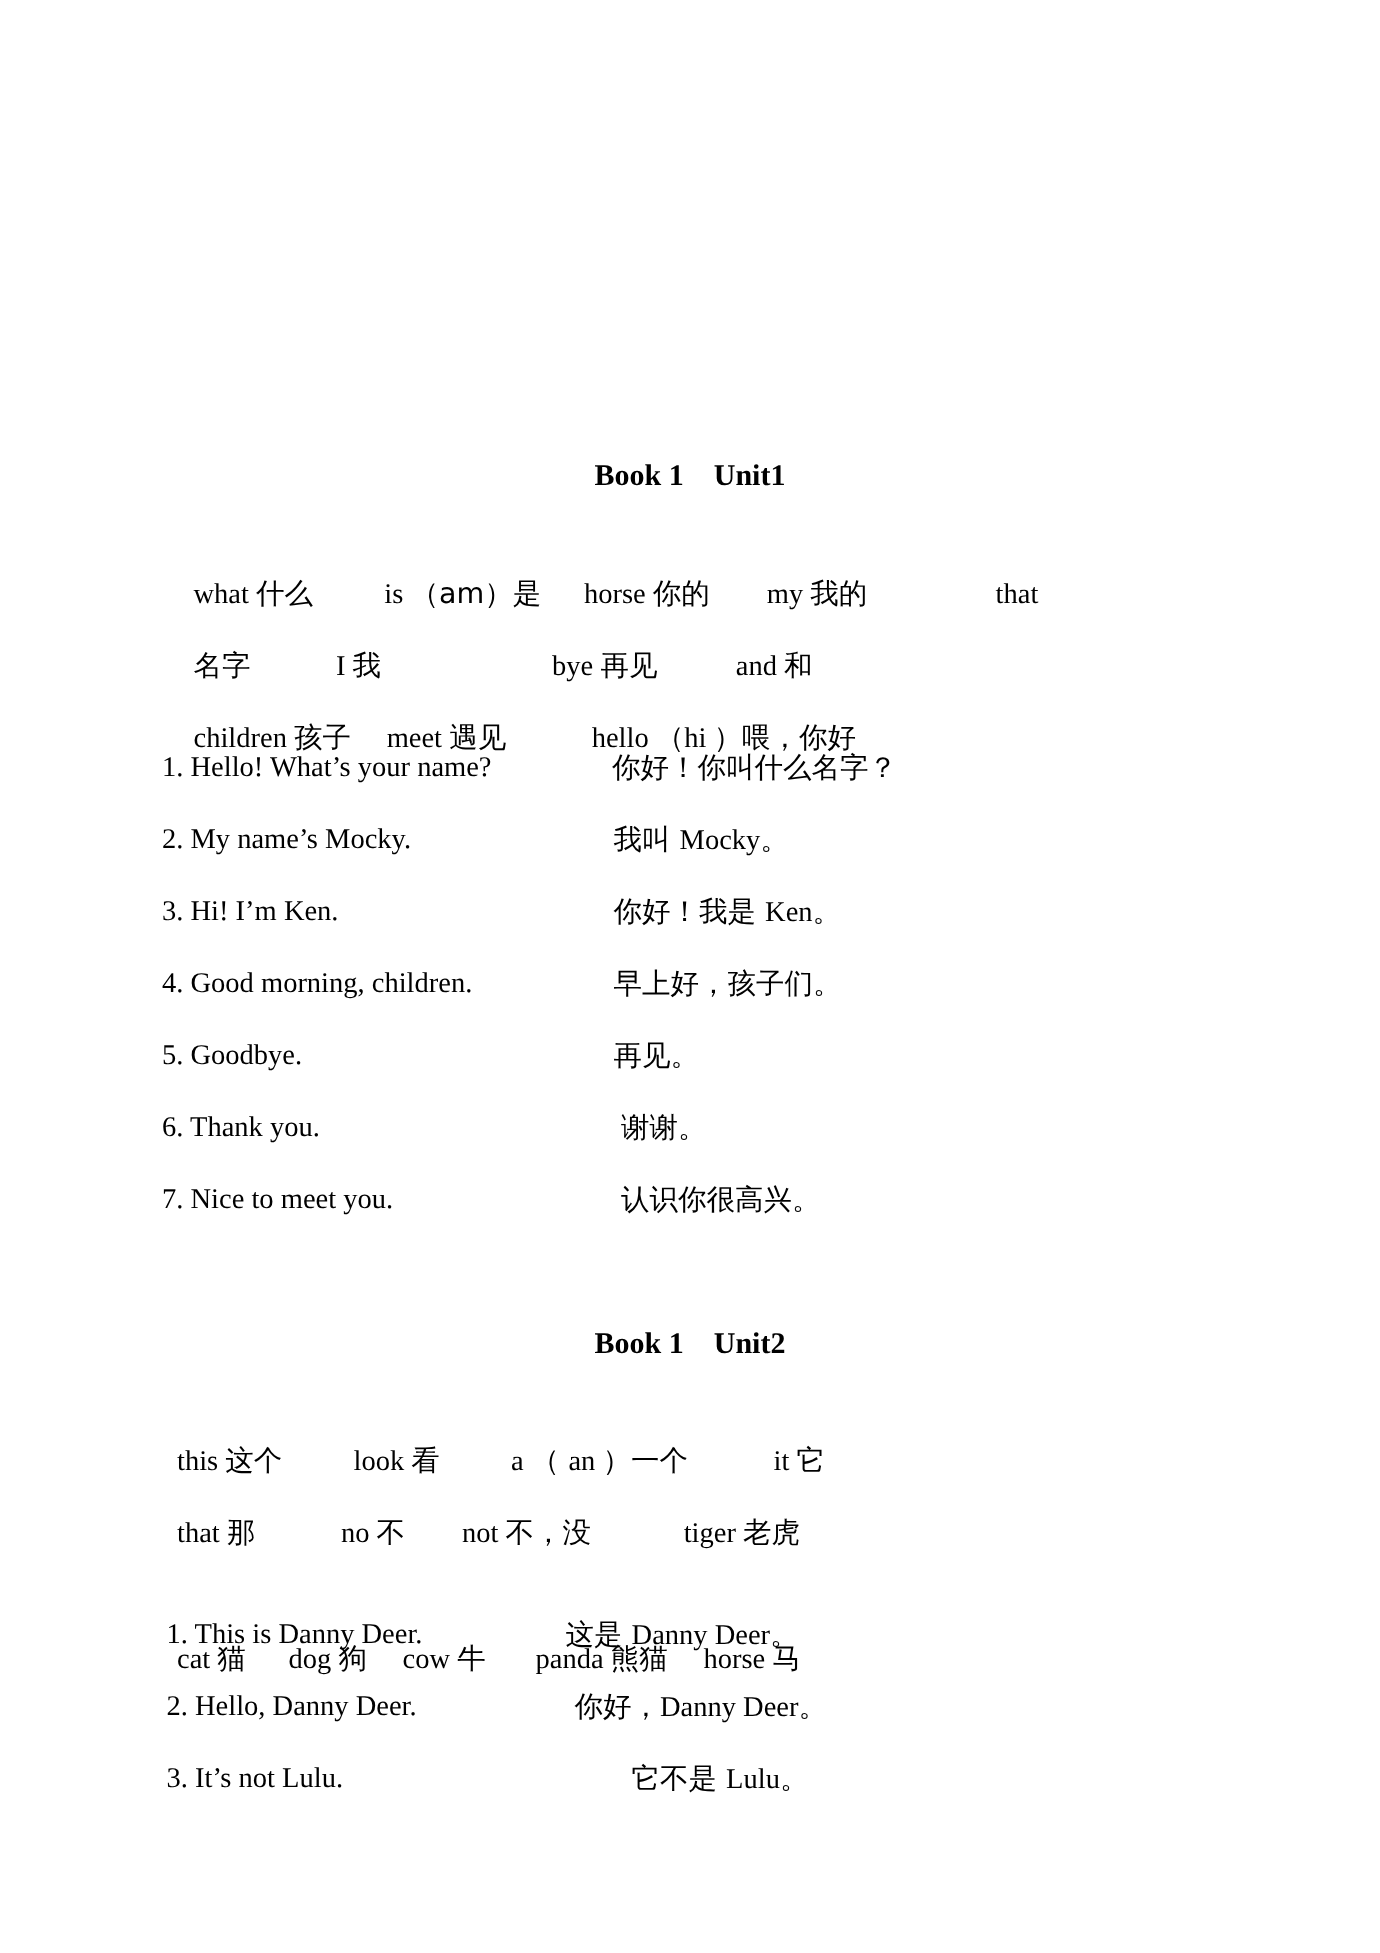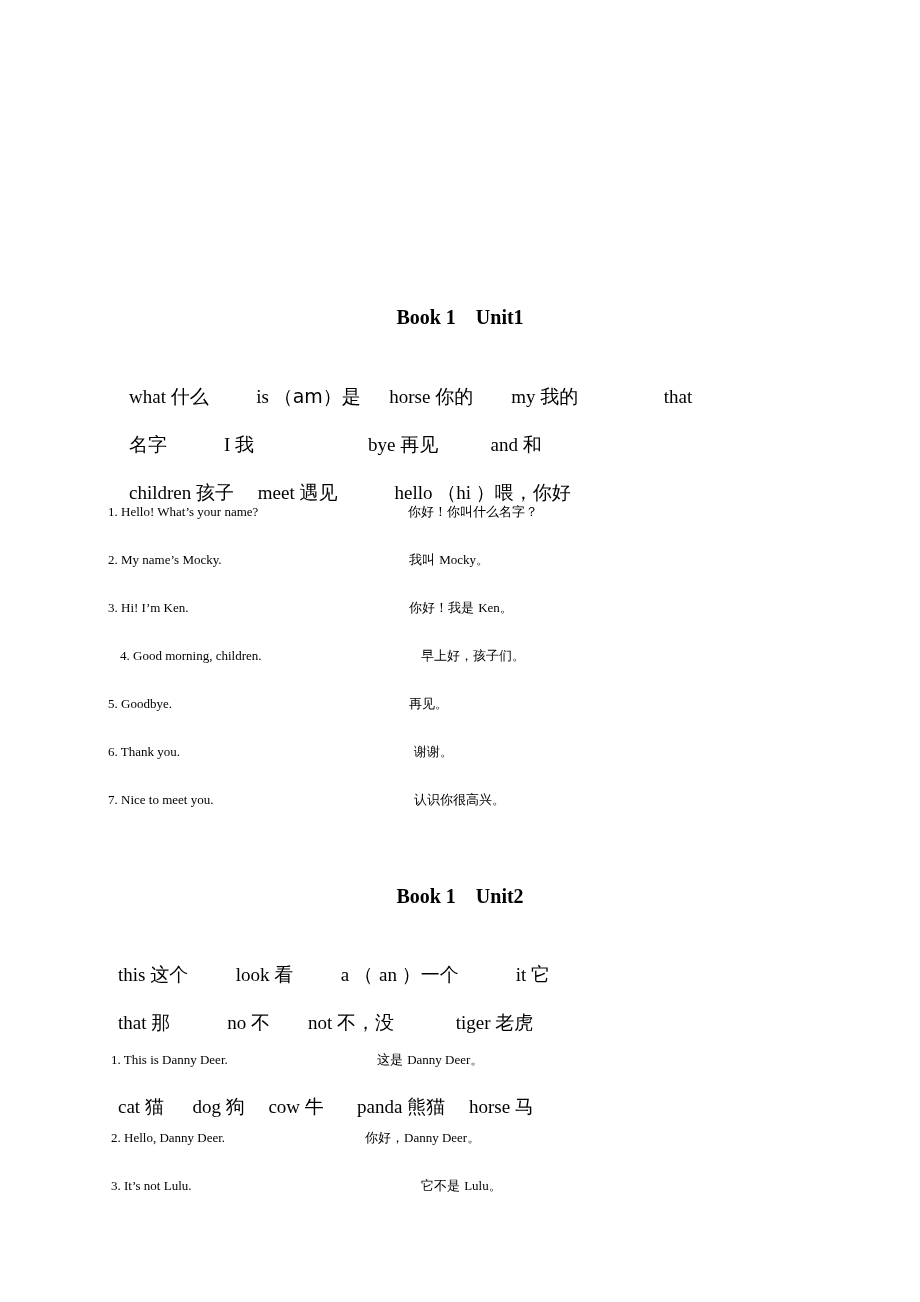--- a/index.html
+++ b/index.html
@@ -65,21 +65,21 @@
     font-family: "Liberation Serif", "DejaVu Serif", serif;
   }
   .vocab-line .zh {
     font-family: "DejaVu Sans", "Liberation Sans", sans-serif;
     font-size: 19px;
   }
 
   
   .sentence-row {
     position: absolute;
-    font-size: 13px;
+    font-size: 19px;
     line-height: 30px;
     white-space: pre;
   }
   .sentence-row .s-en {
     position: absolute;
     left: 0;
     top: 0;
     font-family: "Liberation Serif", "DejaVu Serif", serif;
     white-space: pre;
   }
@@ -121,21 +121,21 @@
   <div class="sentence-row" style="left:108px; top:545px; width:700px; height:30px;">
     <span class="s-en"><span>2.</span> <span>My name’s Mocky.</span></span>
     <span class="s-zh" style="left:301px;"><span>我叫 </span><span class="inline-en">Mocky</span><span>。</span></span>
   </div>
 
   <div class="sentence-row" style="left:108px; top:593px; width:700px; height:30px;">
     <span class="s-en"><span>3.</span> <span>Hi! I’m Ken.</span></span>
     <span class="s-zh" style="left:301px;"><span>你好！我是 </span><span class="inline-en">Ken</span><span>。</span></span>
   </div>
 
-  <div class="sentence-row" style="left:108px; top:641px; width:700px; height:30px;margin-left:12px;">
+  <div class="sentence-row" style="left:108px; top:641px; width:700px; height:30px;">
     <span class="s-en"><span>4.</span> <span>Good morning, children.</span></span>
     <span class="s-zh" style="left:301px;"><span>早上好，孩子们。</span><span class="inline-en"></span><span></span></span>
   </div>
 
   <div class="sentence-row" style="left:108px; top:689px; width:700px; height:30px;">
     <span class="s-en"><span>5.</span> <span>Goodbye.</span></span>
     <span class="s-zh" style="left:301px;"><span>再见。</span><span class="inline-en"></span><span></span></span>
   </div>
 
   <div class="sentence-row" style="left:108px; top:737px; width:700px; height:30px;">
@@ -155,28 +155,28 @@
   </div>
 
   <div class="vocab-line" id="u2-v2" style="left:99px; top:977px;">
     <span class="en">that </span><span class="zh">那</span><span class="en">            no </span><span class="zh">不</span><span class="en">        not </span><span class="zh">不，没</span><span class="en">             tiger </span><span class="zh">老虎</span>
   </div>
 
   <div class="vocab-line" id="u2-v3" style="left:99px; top:1061px;">
     <span class="en">cat </span><span class="zh">猫</span><span class="en">      dog </span><span class="zh">狗</span><span class="en">     cow </span><span class="zh">牛</span><span class="en">       panda </span><span class="zh">熊猫</span><span class="en">     horse </span><span class="zh">马</span>
   </div>
 
-  <div class="sentence-row" style="left:111px; top:1045px; width:700px; height:30px;">
+  <div class="sentence-row" style="left:111px; top:1075px; width:700px; height:30px;">
     <span class="s-en"><span>1.</span> <span>This is Danny Deer.</span></span>
     <span class="s-zh" style="left:266px;"><span>这是 </span><span class="inline-en">Danny Deer</span><span>。</span></span>
   </div>
 
   <div class="sentence-row" style="left:111px; top:1123px; width:700px; height:30px;">
     <span class="s-en"><span>2.</span> <span>Hello, Danny Deer.</span></span>
-    <span class="s-zh" style="left:254px;"><span>你好，</span><span class="inline-en">Danny Deer</span><span>。</span></span>
+    <span class="s-zh" style="left:272px;"><span>你好，</span><span class="inline-en">Danny Deer</span><span>。</span></span>
   </div>
 
   <div class="sentence-row" style="left:111px; top:1171px; width:700px; height:30px;">
     <span class="s-en"><span>3.</span> <span>It’s not Lulu.</span></span>
     <span class="s-zh" style="left:266px;margin-left:44px;"><span>它不是 </span><span class="inline-en">Lulu</span><span>。</span></span>
   </div>
 
 </div>
 
 </body></html>

